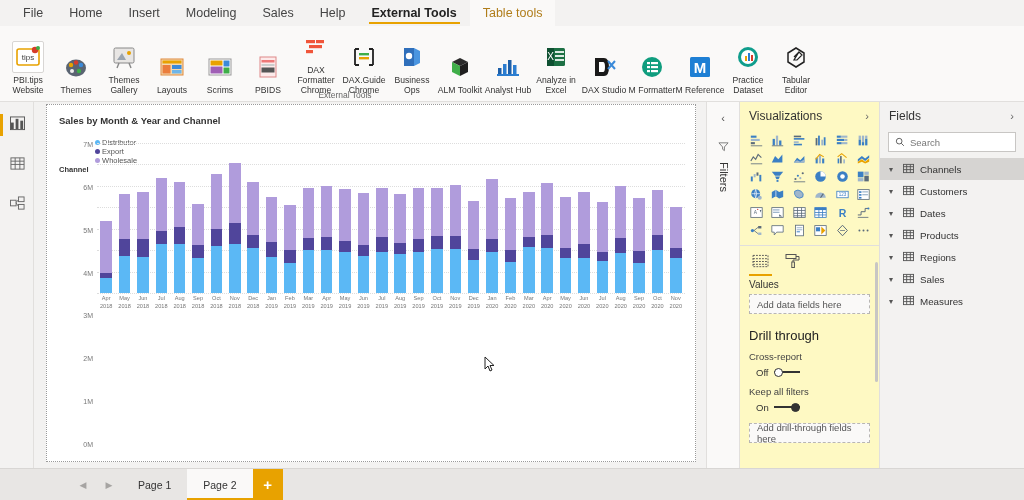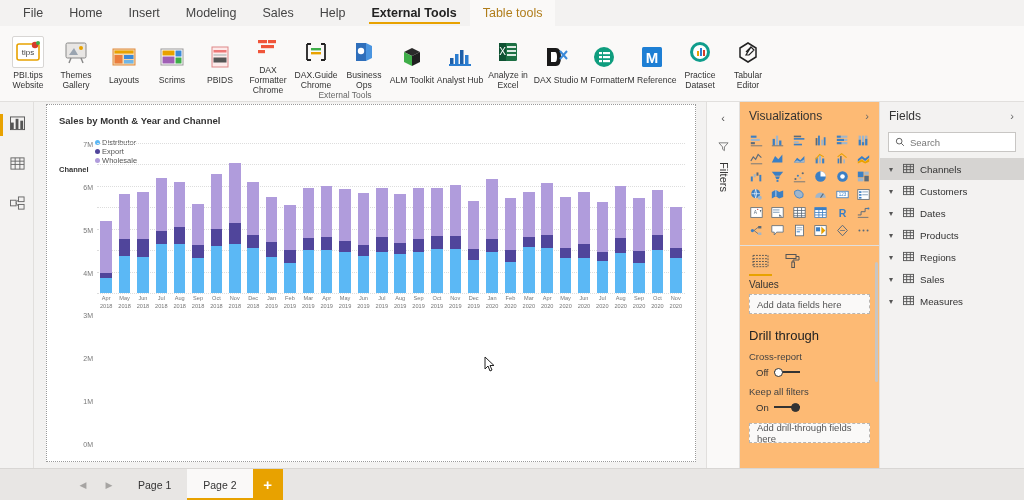--- a/index.html
+++ b/index.html
@@ -27,21 +27,21 @@
   }
   .menu-item.contextual {
     color:#b07d1a; background:#faf9f8; height:26px;
   }
 
   
   .ribbon {
     position:absolute; top:26px; left:0; width:1024px; height:76px;
     background:#faf9f8; border-bottom:1px solid #e1dfdd;
   }
-  .ribbon-group { position:absolute; top:2px; left:4px; display:flex; align-items:center; }
+  .ribbon-group { position:absolute; top:2px; left:4px; display:flex; align-items:flex-end; }
   .rb {
     width:48px; display:flex; flex-direction:column; align-items:center;
     padding-top:3px; cursor:default;
   }
   .rb .ico { width:32px; height:32px; display:flex; align-items:center; justify-content:center; }
   .rb .lbl {
     font-size:8.6px; color:#333; text-align:center; line-height:1.15;
     margin-top:3px; word-wrap:break-word; width:52px;
   }
   .rb.first .ico { border:1px solid #d8d6d4; border-radius:2px; background:#fff; }
@@ -116,21 +116,21 @@
   .filters-chev { text-align:center; margin-top:10px; font-size:11px; color:#555; }
   .filters-funnel { text-align:center; margin-top:14px; }
   .filters-text {
     font-size:11px; color:#333; writing-mode:vertical-rl;
     margin:6px auto 0; display:block; width:14px;
   }
 
   
   .vizpane {
     position:absolute; top:102px; right:144px; width:140px; bottom:0;
-    background:#fdba74; border-right:1px solid #e1dfdd;
+    background:#fef9c3; border-right:1px solid #e1dfdd;
   }
   .pane-head {
     height:28px; display:flex; align-items:center; justify-content:space-between;
     padding:0 10px 0 9px;
   }
   .pane-head .t { font-size:12px; color:#333; }
   .pane-head .c { font-size:11px; color:#666; }
   .vizgrid {
     display:grid; grid-template-columns:repeat(6,1fr); gap:1px;
     padding:2px 5px 4px 6px;
@@ -229,20 +229,33 @@
         <div class="rb first">
           <div class="ico">
             <svg width="28" height="28" viewBox="0 0 28 28">
               <rect x="3" y="6" width="22" height="16" rx="2" fill="#fff" stroke="#e8a200" stroke-width="1.6"></rect>
               <text x="14" y="17" font-size="8" text-anchor="middle" fill="#444" font-family="Liberation Sans">tips</text>
               <circle cx="21" cy="7" r="3.2" fill="#d63c2a"></circle>
               <circle cx="24" cy="5" r="2" fill="#3fae49"></circle>
             </svg>
           </div>
           <div class="lbl">PBI.tips Website</div>
+        </div>
+        <div class="rb">
+          <div class="ico">
+            <svg width="28" height="28" viewBox="0 0 28 28">
+              <ellipse cx="14" cy="15" rx="10" ry="8.5" fill="#5a6472"></ellipse>
+              <circle cx="9" cy="12" r="2.2" fill="#e8a200"></circle>
+              <circle cx="14" cy="9.5" r="2.2" fill="#d63c2a"></circle>
+              <circle cx="19" cy="12" r="2.2" fill="#3b8ad9"></circle>
+              <circle cx="17" cy="18" r="2.2" fill="#3fae49"></circle>
+              <circle cx="10" cy="18" r="2" fill="#eee"></circle>
+            </svg>
+          </div>
+          <div class="lbl">Themes</div>
         </div>
         <div class="rb">
           <div class="ico">
             <svg width="28" height="28" viewBox="0 0 28 28">
               <rect x="4" y="5" width="20" height="15" rx="1.5" fill="#e8e6e4" stroke="#888"></rect>
               <path d="M7 17 L12 10 L16 17 Z" fill="#9aa4b0"></path>
               <circle cx="19" cy="10" r="2" fill="#e8a200"></circle>
               <line x1="9" y1="20" x2="7" y2="25" stroke="#888" stroke-width="1.4"></line>
               <line x1="19" y1="20" x2="21" y2="25" stroke="#888" stroke-width="1.4"></line>
             </svg>

